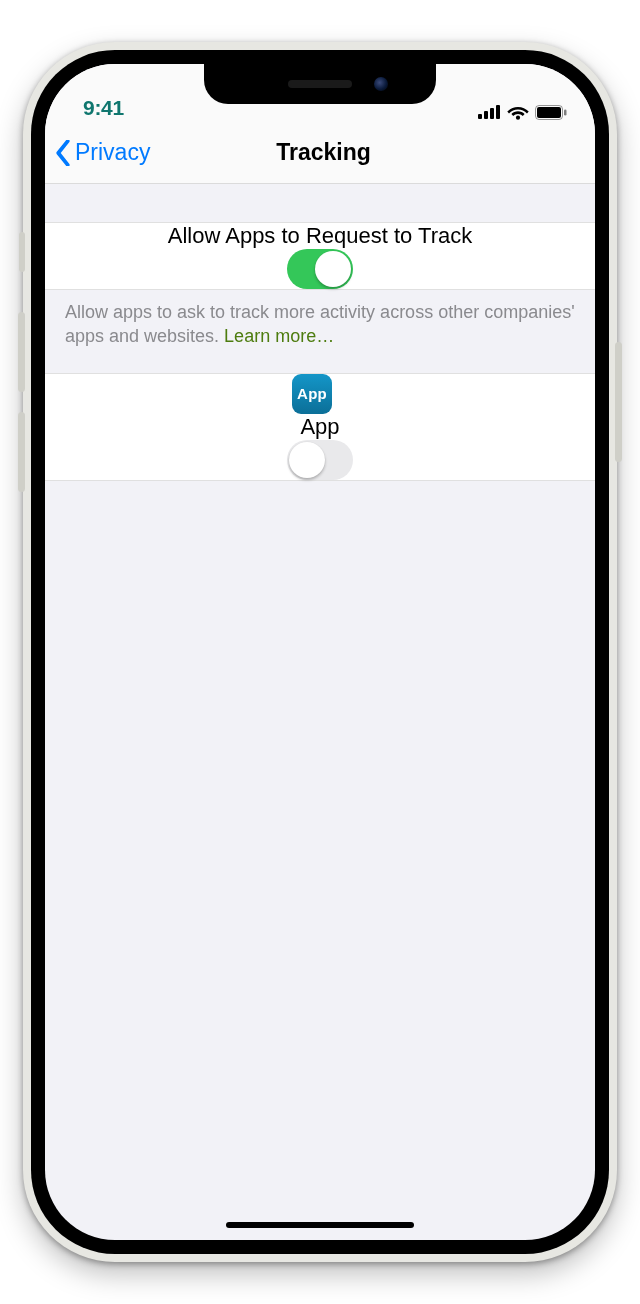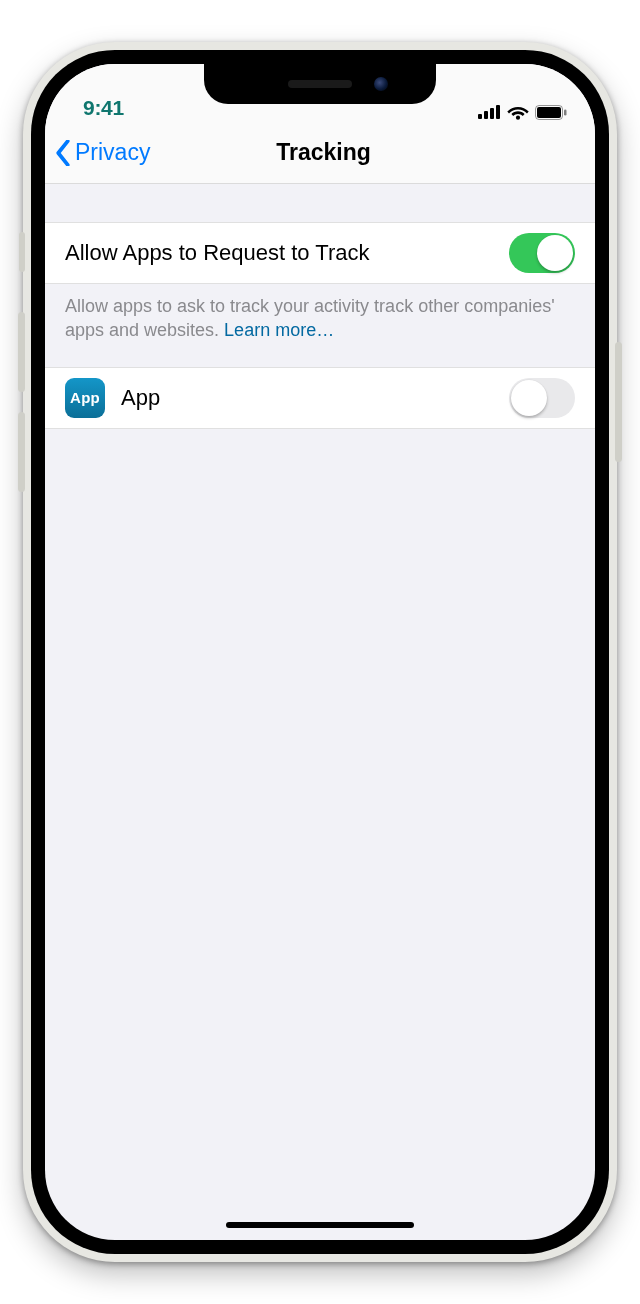--- a/index.html
+++ b/index.html
@@ -142,20 +142,21 @@
       padding-top: 38px;
     }
     .row {
       background: #fff;
       border-top: 1px solid rgba(0,0,0,.12);
       border-bottom: 1px solid rgba(0,0,0,.12);
       min-height: 62px;
       padding: 0 20px;
       display: flex;
       align-items: center;
+      flex-direction: column;
     }
     .row-label {
       flex: 1;
       font-size: 22px;
       color: #000;
     }
     .app-icon {
       width: 40px;
       height: 40px;
       border-radius: 9px;
@@ -192,21 +193,21 @@
     .toggle.off .knob { left: 2px; }
 
     
     .footer-text {
       font-size: 18px;
       color: #8a8a8e;
       line-height: 1.35;
       padding: 10px 20px 24px 20px;
     }
     .footer-text a {
-      color: #0369a1;
+      color: #4d7c0f;
       text-decoration: none;
     }
 
     
     .home-indicator {
       position: absolute;
       bottom: 12px;
       left: 50%;
       transform: translateX(-50%);
       width: 188px;
@@ -266,21 +267,21 @@
 
       <div class="content">
 
         <div class="row">
           <div class="row-label">Allow Apps to Request to Track</div>
           <div class="toggle on">
             <div class="knob"></div>
           </div>
         </div>
         <div class="footer-text">
-          <span>Allow apps to ask to track your activity track other companies' apps and websites. </span><a href="#">Learn more…</a>
+          <span>Allow apps to ask to track more activity across other companies' apps and websites. </span><a href="#">Learn more…</a>
         </div>
 
         <div class="row">
           <div class="app-icon">App</div>
           <div class="row-label">App</div>
           <div class="toggle off">
             <div class="knob"></div>
           </div>
         </div>
 

